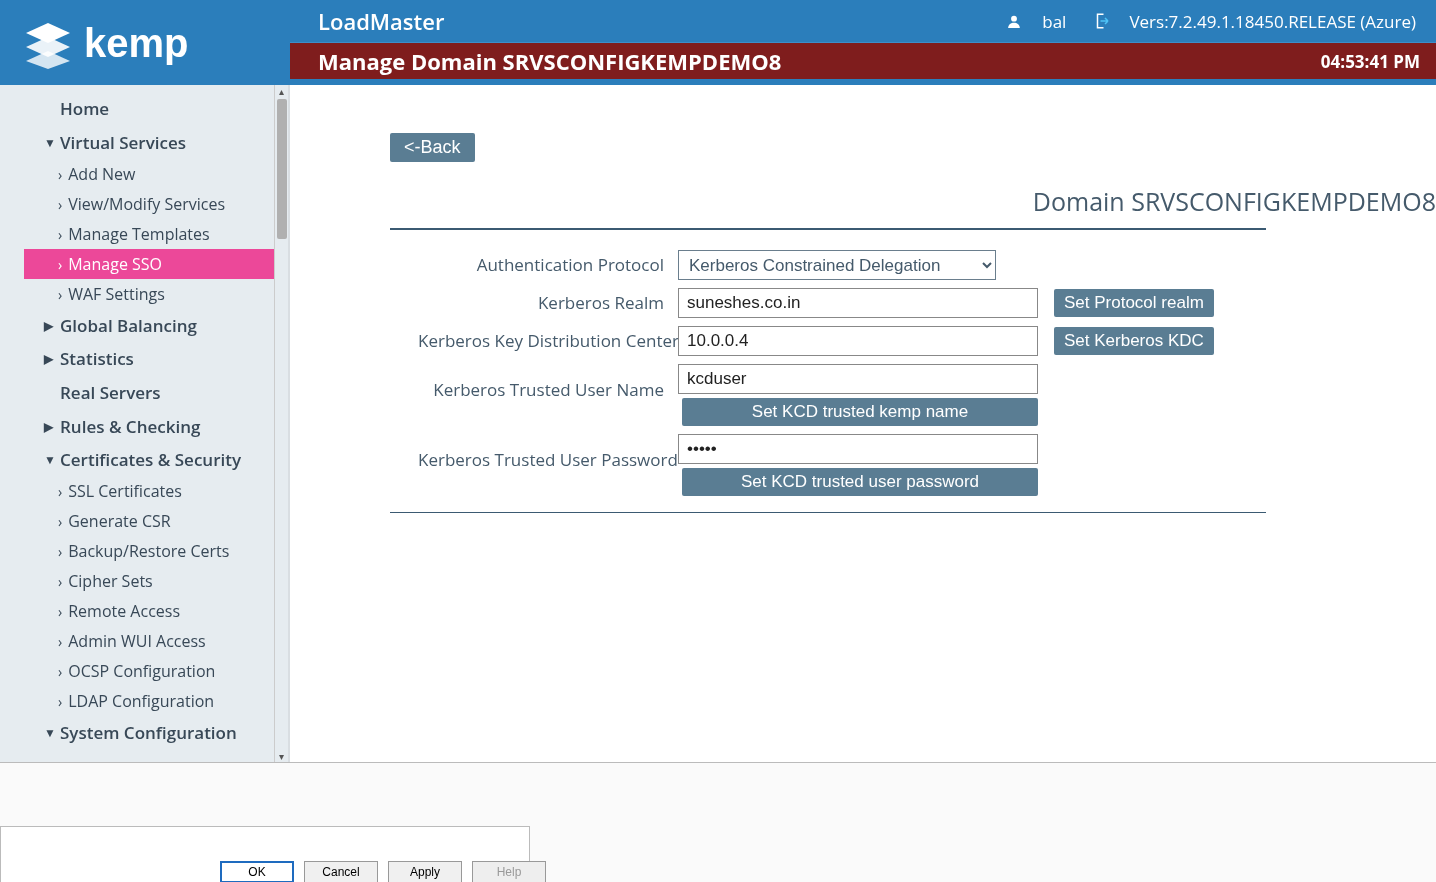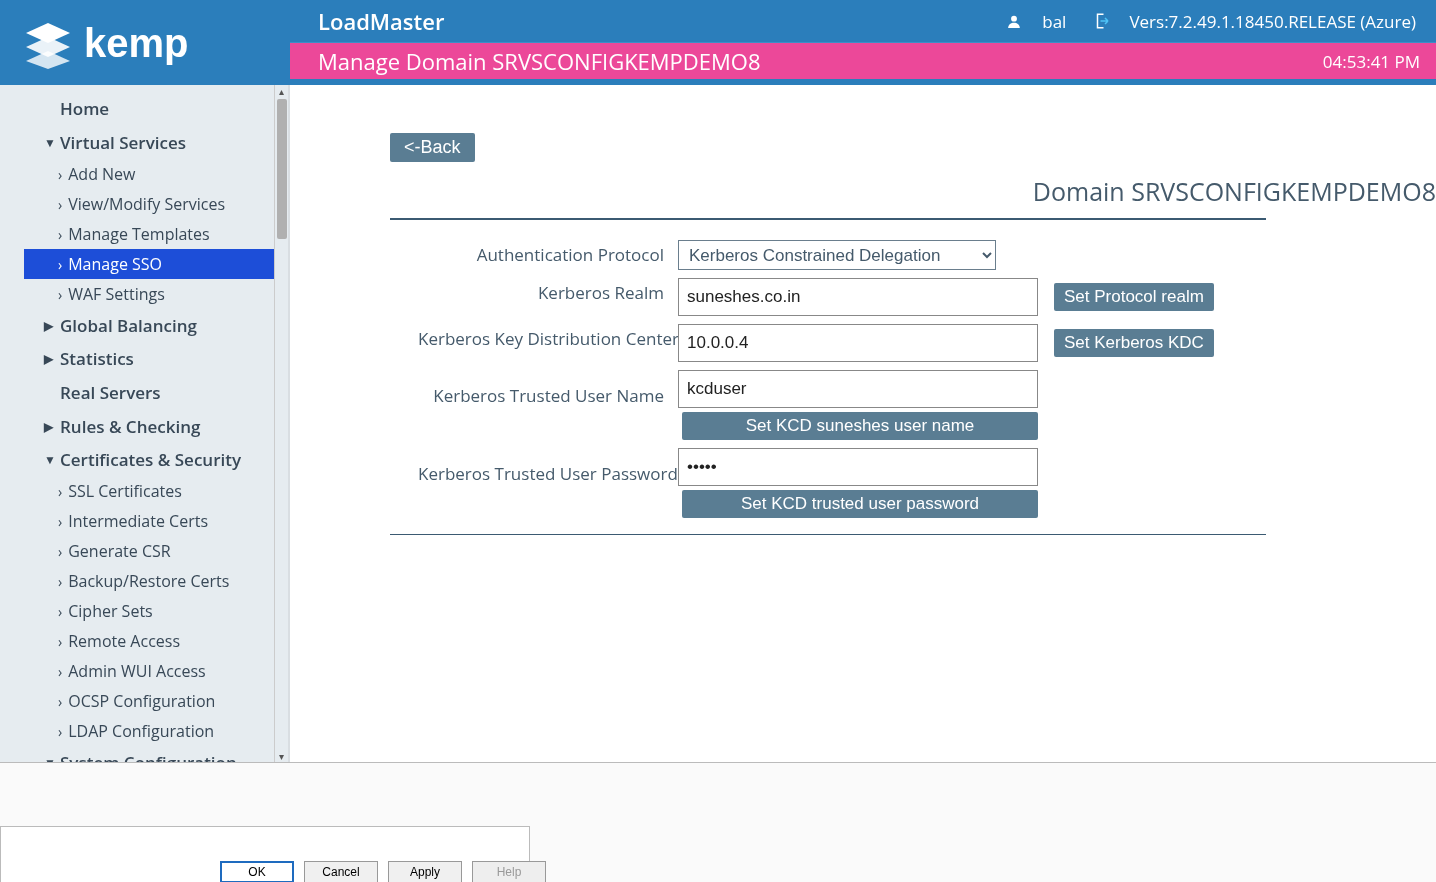--- a/index.html
+++ b/index.html
@@ -8,54 +8,54 @@
 
   
   .header { background: #2b7ebb; color: #ffffff; display: flex; align-items: stretch; height: 85px; }
   .logo-box { width: 290px; display: flex; align-items: center; padding-left: 18px; }
   .logo-box svg { width: 240px; height: 64px; }
   .header-right { flex: 1; display: flex; flex-direction: column; }
   .header-top { height: 42px; background: #2b7ebb; display: flex; align-items: center; padding: 0 20px 0 28px; font-size: 22px; font-weight: 600; color: #fff; }
   .header-top .title { flex: 1; }
   .header-top .user { display: flex; align-items: center; font-size: 17px; font-weight: 400; margin-right: 18px; gap: 21px; }
   .header-top .version { font-size: 17px; font-weight: 400; }
-  .header-sub { height: 37px; background: #ec4899; border-top: 1px solid #3d8ec8; display: flex; align-items: center; padding: 0 16px 0 28px; font-size: 22px; color: #ffffff; font-weight: 400; }
+  .header-sub { height: 37px; background: #7f1d1d; border-top: 1px solid #3d8ec8; display: flex; align-items: center; padding: 0 16px 0 28px; font-size: 22px; color: #ffffff; font-weight: 700; }
   .header-sub .subtitle { flex: 1; }
   .header-sub .time { font-size: 17px; }
 
   
   .main { flex: 1; display: flex; min-height: 0; }
   .sidebar-wrap { width: 290px; background: #e6ecf0; border-right: 2px solid #d9dee2; position: relative; display: flex;}
   .sidebar { flex: 1; overflow-y: auto; padding: 6px 0; margin-left: 24px; }
   .sidebar-scroll { width: 14px; background: #e6ecf0; border-left: 1px solid #ccc; display:flex; flex-direction: column; align-items: center;}
   .scroll-thumb { width: 10px; background: #b0b0b0; border-radius: 2px; height: 140px; margin-top: 2px;}
   .scroll-arrow-top, .scroll-arrow-bottom { font-size: 10px; color: #555; line-height: 12px;}
   .scroll-track { flex:1; display:flex; flex-direction: column;}
 
   .nav-item { display: flex; align-items: center; padding: 5px 10px 5px 20px; font-size: 17px; color: #384857; cursor: pointer; font-weight: 600; }
   .nav-item .arrow { width: 16px; display:inline-block; color: #384857; font-size: 12px;}
   .nav-sub { padding: 4px 10px 4px 34px; font-size: 16px; color: #384857; cursor: pointer; font-weight: 400; display:flex; align-items:center;}
   .nav-sub::before { content: "›"; margin-right: 6px; color: #384857; font-size: 14px;}
-  .nav-sub.active { background: #1d4ed8; color: #ffffff; text-align: right; }
+  .nav-sub.active { background: #ec4899; color: #ffffff; text-align: right; }
   .nav-sub.active::before { color: #ffffff; }
   .nav-top { padding: 6px 10px 6px 36px; font-size: 17px; color: #384857; font-weight: 600; cursor: pointer;}
 
   .content { flex: 1; padding: 48px 0 0 100px; overflow: auto; }
-  .back-btn { background: #5a7d93; color: #fff; border: none; padding: 4px 14px; font-size: 18px; border-radius: 2px; cursor: pointer; margin-bottom: 10px;}
+  .back-btn { background: #5a7d93; color: #fff; border: none; padding: 4px 14px; font-size: 18px; border-radius: 2px; cursor: pointer; margin-bottom: 20px;}
   .domain-title { font-size: 25px; color: #455a6b; font-weight: 400; margin-top: 2px; text-align: right; }
   .hr { border: none; border-top: 2px solid #3b5a72; margin: 10px 0 20px 0; width: 876px;}
   .hr-bottom { border: none; border-top: 1px solid #3b5a72; margin: 16px 0 0 0; width: 876px;}
 
   .form-row { display: flex; align-items: flex-start; margin-bottom: 8px; margin-left: 28px; }
   .form-label { width: 260px; text-align: right; padding-right: 14px; padding-top: 3px; font-size: 17px; color: #455a6b; white-space: nowrap;}
   .form-ctrl { display: flex; flex-direction: column; align-items: flex-start; }
   .form-ctrl-row { display: flex; align-items: center; gap: 16px;}
   .select { font-size: 17px; padding: 3px 6px; border: 1px solid #6a7e8d; background: #fff; color: #455a6b; min-width: 318px; height: 30px;}
   .select-wrap { position: relative; display: flex; align-items: center;}
-  .text-input { font-size: 17px; padding: 3px 8px; border: 1px solid #888; width: 360px; height: 38px; color: #222;}
+  .text-input { font-size: 17px; padding: 3px 8px; border: 1px solid #888; width: 360px; height: 30px; color: #222;}
   .pwd-input { font-family: Arial, sans-serif; letter-spacing: 0px;}
   .set-btn { background: #5a7d93; color: #fff; border: none; padding: 4px 10px; font-size: 17px; border-radius: 2px; cursor: pointer; white-space: nowrap;}
   .set-btn-below { margin-top: 4px; margin-left: 4px;}
   .form-group-stack { display: flex; flex-direction: column;}
 
   
   .bottom-bar { height: 120px; background: #fafafa; border-top: 1px solid #bbb; position: relative;}
   .dialog-strip { position: absolute; left: 150px; bottom: 18px; height: 28px; display: flex; gap: 10px; align-items:center;}
   .dialog-strip-bg { position:absolute; left:0; bottom:0; width:530px; height:56px; background:#fff; border-left:1px solid #bbb; border-top:1px solid #bbb; border-right:1px solid #bbb;}
   .dlg-btn { width: 74px; height: 22px; font-size: 12px; border: 1px solid #999; background: #f0f0f0; cursor: pointer; margin-top: 40px;}
@@ -131,21 +131,20 @@
       <div class="nav-item">
           <span class="arrow">▶</span>
           <span>Rules &amp; Checking</span>
         </div>
 
       <div class="nav-item">
           <span class="arrow">▼</span>
           <span>Certificates &amp; Security</span>
         </div>
       <div class="nav-sub">SSL Certificates</div>
-      <div class="nav-sub">Intermediate Certs</div>
       <div class="nav-sub">Generate CSR</div>
       <div class="nav-sub">Backup/Restore Certs</div>
       <div class="nav-sub">Cipher Sets</div>
       <div class="nav-sub">Remote Access</div>
       <div class="nav-sub">Admin WUI Access</div>
       <div class="nav-sub">OCSP Configuration</div>
       <div class="nav-sub">LDAP Configuration</div>
 
       <div class="nav-item">
           <span class="arrow">▼</span>
@@ -190,21 +189,21 @@
       <div class="form-ctrl-row">
         <input class="text-input" value="10.0.0.4" style="">
         <button class="set-btn">Set Kerberos KDC</button>
       </div>
     </div>
 
     <div class="form-row">
       <div class="form-label" style="padding-top:14px">Kerberos Trusted User Name</div>
       <div class="form-group-stack">
         <input class="text-input" value="kcduser" style="">
-        <button class="set-btn set-btn-below">Set KCD suneshes user name</button>
+        <button class="set-btn set-btn-below">Set KCD trusted kemp name</button>
       </div>
     </div>
 
     <div class="form-row">
       <div class="form-label" style="padding-top:14px">Kerberos Trusted User Password</div>
       <div class="form-group-stack">
         <input class="text-input pwd-input" type="password" value="•••••" style="">
         <button class="set-btn set-btn-below">Set KCD trusted user password</button>
       </div>
     </div>

